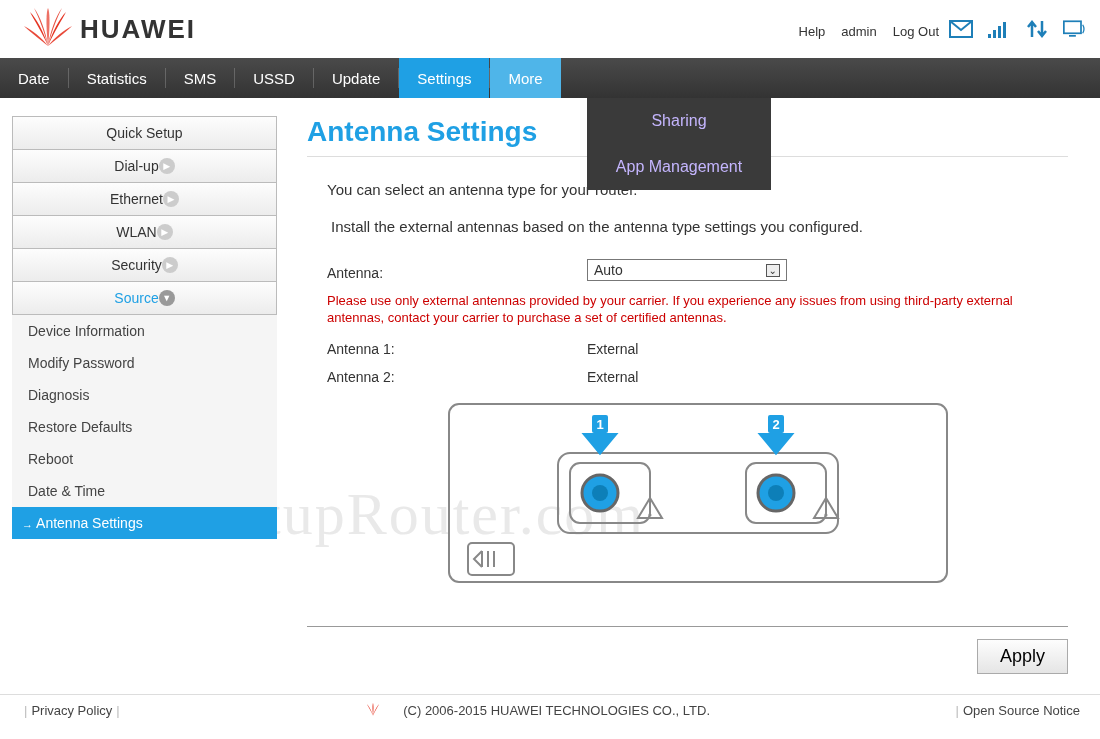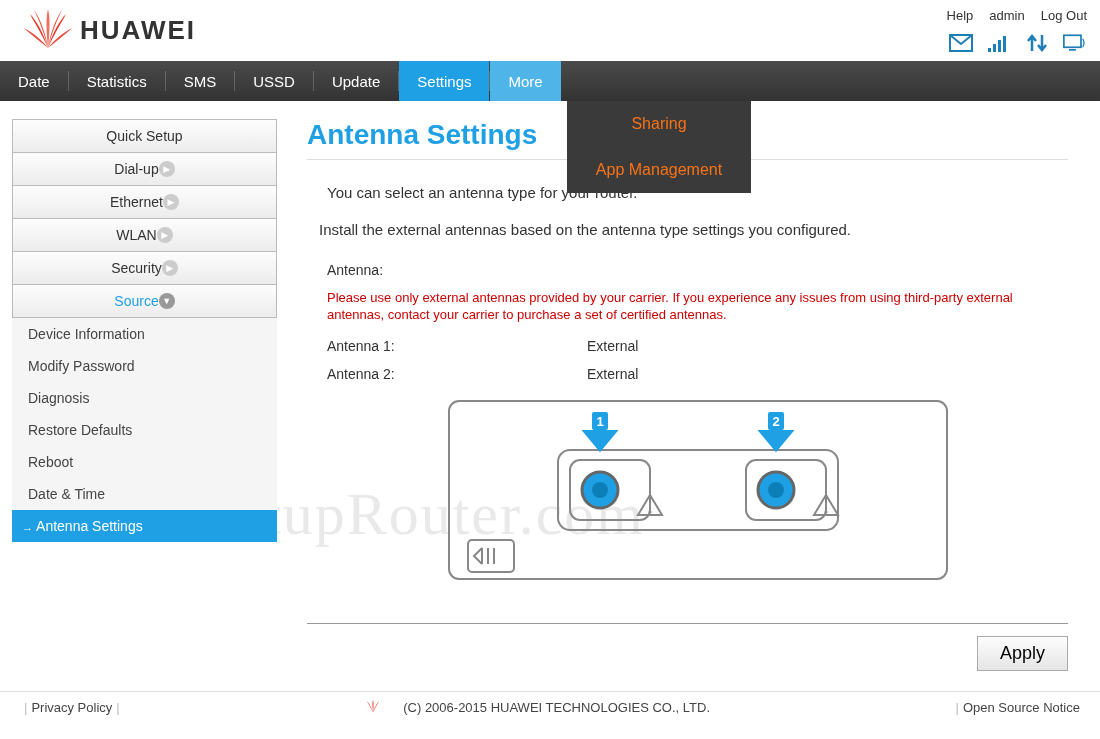--- a/index.html
+++ b/index.html
@@ -1,45 +1,45 @@
 <!DOCTYPE html>
 <html><head>
 <meta charset="utf-8">
 <style>
 * { box-sizing: border-box; margin: 0; padding: 0; }
 body { font-family: Arial, sans-serif; font-size: 14px; color: #333; background: #fff; width: 1100px; }
 .header { display: flex; justify-content: space-between; align-items: center; padding: 8px 13px 8px 24px; }
 .logo-area { display: flex; align-items: center; gap: 8px; }
 .logo-text { font-size: 26px; font-weight: bold; letter-spacing: 2px; color: #333; }
-.top-right { display: flex; flex-direction: column; align-items: flex-end; gap: 10px; }
+.top-right { display: flex; flex-direction: row; align-items: flex-end; gap: 10px; }
 .top-links { display: flex; gap: 16px; font-size: 13px; }
 .top-links span { cursor: pointer; }
 .status-icons { display: flex; gap: 14px; align-items: center; }
 .status-icons svg { width: 24px; height: 20px; }
 .nav { background: linear-gradient(#4a4a4a, #333); display: flex; align-items: stretch; height: 40px; position: relative; }
 .nav-item { color: #fff; padding: 0 18px; display: flex; align-items: center; font-size: 15px; cursor: pointer; position: relative; }
 .nav-item.active { background: #1fa0e4; }
 .nav-item.more { background: #4fb5e9; }
 .nav-sep { width: 1px; background: rgba(255,255,255,0.2); margin: 10px 0; }
-.dropdown { position: absolute; top: 40px; left: 567px; background: #3a3a3a; color: #f97316; width: 184px; z-index: 10; }
+.dropdown { position: absolute; top: 40px; left: 587px; background: #3a3a3a; color: #c4b5fd; width: 184px; z-index: 10; }
 .dropdown-item { padding: 14px 16px; font-size: 16px; text-align: center; cursor: pointer; }
 .container { display: flex; padding: 18px 12px 0 12px; gap: 30px; min-height: 560px; }
 .sidebar { width: 265px; flex-shrink: 0; }
 .sb-item { border: 1px solid #bbb; background: linear-gradient(#fdfdfd, #ececec); padding: 8px 10px; font-weight: normal; font-size: 14px; cursor: pointer; display: flex; justify-content: center; align-items: center; margin-top: -1px; }
 .sb-item:first-child { margin-top: 0; }
 .sb-item.expanded { color: #1fa0e4; }
 .sb-arrow { width: 16px; height: 16px; border-radius: 50%; background: #ccc; display: flex; align-items: center; justify-content: center; font-size: 9px; color: #fff; }
 .sb-arrow.down { background: #999; }
 .sb-sub { padding: 8px 10px 8px 16px; font-size: 14px; color: #444; cursor: pointer; background: #f5f5f5; }
 .sb-sub.active { background: #1fa0e4; color: #fff; padding-left: 10px; }
 .sb-sub.active::before { content: "→ "; font-size: 11px; }
 .main { flex: 1; padding-right: 20px; }
 .page-title { color: #1fa0e4; font-size: 28px; font-weight: bold; padding-bottom: 8px; border-bottom: 1px solid #ddd; margin-bottom: 24px; }
 .intro1 { font-size: 15px; margin-bottom: 20px; margin-left: 20px; }
-.intro2 { font-size: 15px; margin-bottom: 24px; margin-left: 12px; }
+.intro2 { font-size: 15px; margin-bottom: 24px; margin-left: 24px; }
 .form-area { margin-left: 20px; }
 .form-row { display: flex; align-items: flex-end; margin-bottom: 12px; }
 .form-label { width: 260px; font-size: 14px; }
 .select { border: 1px solid #777; padding: 2px 6px; width: 200px; display: flex; justify-content: space-between; align-items: center; background: #fff; cursor: pointer; font-size: 14px; }
 .select-chev { font-size: 10px; border: 1px solid #555; padding: 0 2px; background: #eee; }
 .warning { color: #c00; font-size: 13px; margin-bottom: 14px; line-height: 1.3; }
 .diagram { margin: 18px auto 0 auto; width: 500px; }
 .apply-row { border-top: 1px solid #999; margin-top: 40px; padding-top: 12px; text-align: right; }
 .apply-btn { background: linear-gradient(#fdfdfd, #e5e5e5); border: 1px solid #aaa; padding: 6px 22px; font-size: 18px; cursor: pointer; }
 .footer { border-top: 1px solid #ddd; margin-top: 20px; padding: 8px 20px; display: flex; justify-content: space-between; align-items: center; font-size: 13px; color: #444; }
@@ -150,20 +150,24 @@
   </div>
 
   <div class="main">
     <div class="page-title">Antenna Settings</div>
     <div class="intro1">You can select an antenna type for your router.</div>
     <div class="intro2">Install the external antennas based on the antenna type settings you configured.</div>
 
     <div class="form-area">
       <div class="form-row">
         <div class="form-label">Antenna:</div>
+        <div class="select">
+          <span>Auto</span>
+          <span class="select-chev">⌄</span>
+        </div>
       </div>
       <div class="warning">Please use only external antennas provided by your carrier. If you experience any issues from using third-party external antennas, contact your carrier to purchase a set of certified antennas.</div>
       <div class="form-row">
         <div class="form-label">Antenna 1:</div>
         <div>External</div>
       </div>
       <div class="form-row">
         <div class="form-label">Antenna 2:</div>
         <div>External</div>
       </div>

